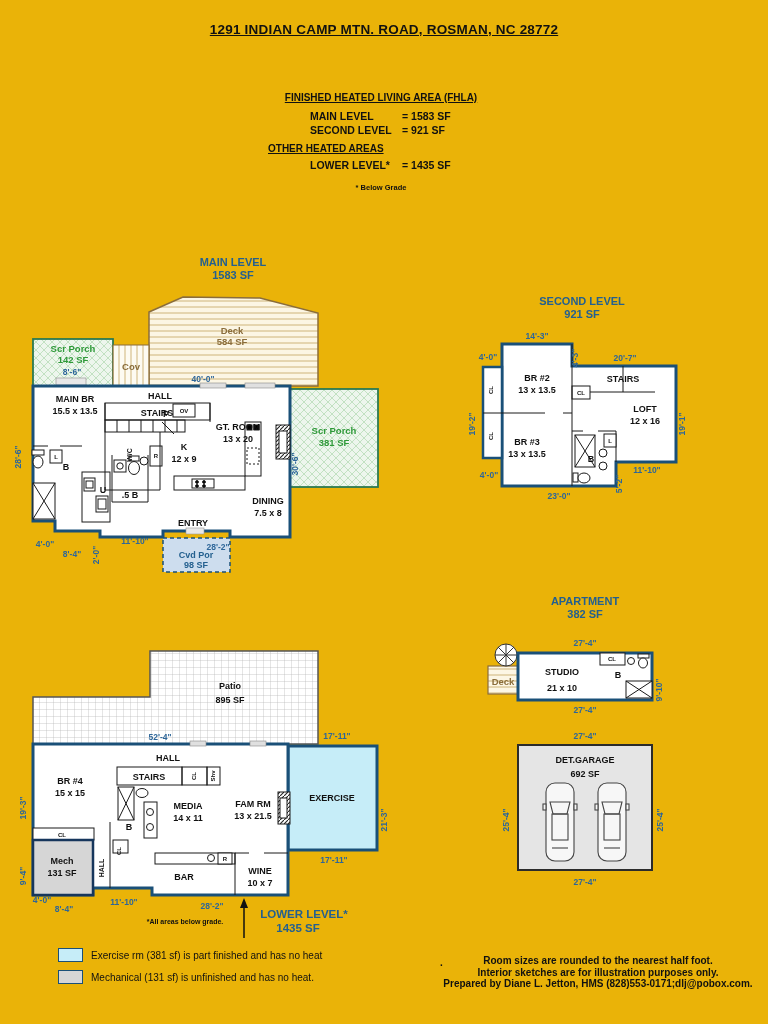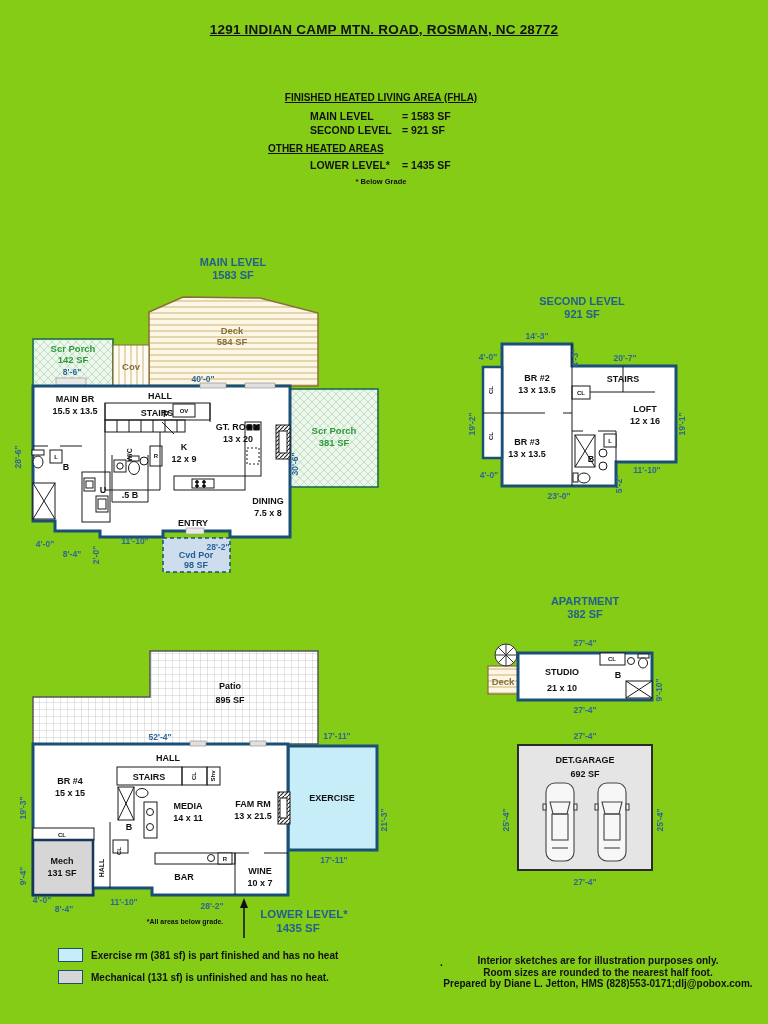--- a/index.html
+++ b/index.html
@@ -1,41 +1,41 @@
 <!DOCTYPE html>
 <html><head>
 <meta charset="utf-8">
 <style>
   html,body{margin:0;padding:0;background:#fff;}
-  .page{position:relative;width:768px;height:1024px;background:#84cc16;overflow:hidden;
+  .page{position:relative;width:768px;height:1024px;background:#eab308;overflow:hidden;
         font-family:"Liberation Sans",sans-serif;}
   .hdr{position:absolute;left:0;top:22px;width:768px;text-align:center;
        font-weight:bold;font-size:13.5px;color:#111;text-decoration:underline;letter-spacing:.2px;}
   .summary{position:absolute;left:268px;top:92px;width:226px;color:#111;}
   .sum-head{font-weight:bold;font-size:10px;text-decoration:underline;text-align:center;margin-bottom:6px;}
   .sum-row{display:flex;font-weight:bold;font-size:10.5px;line-height:14px;padding-left:42px;}
   .sum-lbl{width:92px;}
   .sum-other{font-weight:bold;font-size:10px;text-decoration:underline;margin:6px 0 4px 0;}
-  .sum-note{font-weight:bold;font-size:7.5px;text-align:center;margin-top:5px;}
+  .sum-note{font-weight:bold;font-size:7.5px;text-align:center;margin-top:11px;}
   .plan-title{position:absolute;text-align:center;font-weight:bold;font-size:11px;line-height:13px;color:#24608f;}
   svg{position:absolute;}
   svg text{font-family:"Liberation Sans",sans-serif;font-weight:bold;text-anchor:middle;}
   .rm{font-size:9px;fill:#111;}
   .sm{font-size:7px;fill:#111;}
   .xs{font-size:6px;fill:#111;}
   .dim{font-size:8.5px;fill:#2d6699;}
   .grn{font-size:9.5px;fill:#2e9939;}
   .brn{font-size:9.5px;fill:#8a6d3b;}
   .blu{font-size:9px;fill:#24608f;}
   .ttl{font-size:11.5px;fill:#24608f;}
   .legend{position:absolute;left:52px;top:948px;width:290px;color:#111;}
   .leg-head{font-weight:bold;font-size:10px;text-decoration:underline;text-align:center;margin-bottom:7px;}
   .leg-row{display:flex;align-items:center;margin:0 0 8px 6px;}
   .leg-swatch{width:23px;height:12px;border:1.6px solid #1a5078;margin-right:8px;flex:none;}
-  .leg-text{font-weight:bold;font-size:10px;}
+  .leg-text{font-weight:normal;font-size:10px;}
   .disclaimer{position:absolute;left:436px;top:955px;width:324px;text-align:center;
               font-weight:bold;font-size:10px;line-height:11.5px;color:#111;}
   .disc-dot{position:absolute;left:440px;top:957px;font-weight:bold;font-size:10px;color:#111;}
 </style>
 </head>
 <body>
 
 <div class="page">
 
   <div class="hdr">1291 INDIAN CAMP MTN. ROAD, ROSMAN, NC 28772</div>
@@ -408,18 +408,18 @@
       <span class="leg-text">Exercise rm (381 sf) is part finished and has no heat</span>
     </div>
     <div class="leg-row">
       <span class="leg-swatch" style="background: rgb(214, 214, 214);"></span>
       <span class="leg-text">Mechanical (131 sf) is unfinished and has no heat.</span>
     </div>
   </div>
 
   <span class="disc-dot">.</span>
   <div class="disclaimer">
+    <div>Room sizes are rounded to the nearest half foot.</div>
     <div>Interior sketches are for illustration purposes only.</div>
-    <div>Room sizes are rounded to the nearest half foot.</div>
     <div>Prepared by Diane L. Jetton, HMS (828)553-0171;dlj@pobox.com.</div>
   </div>
 
 </div>
 
 </body></html>

